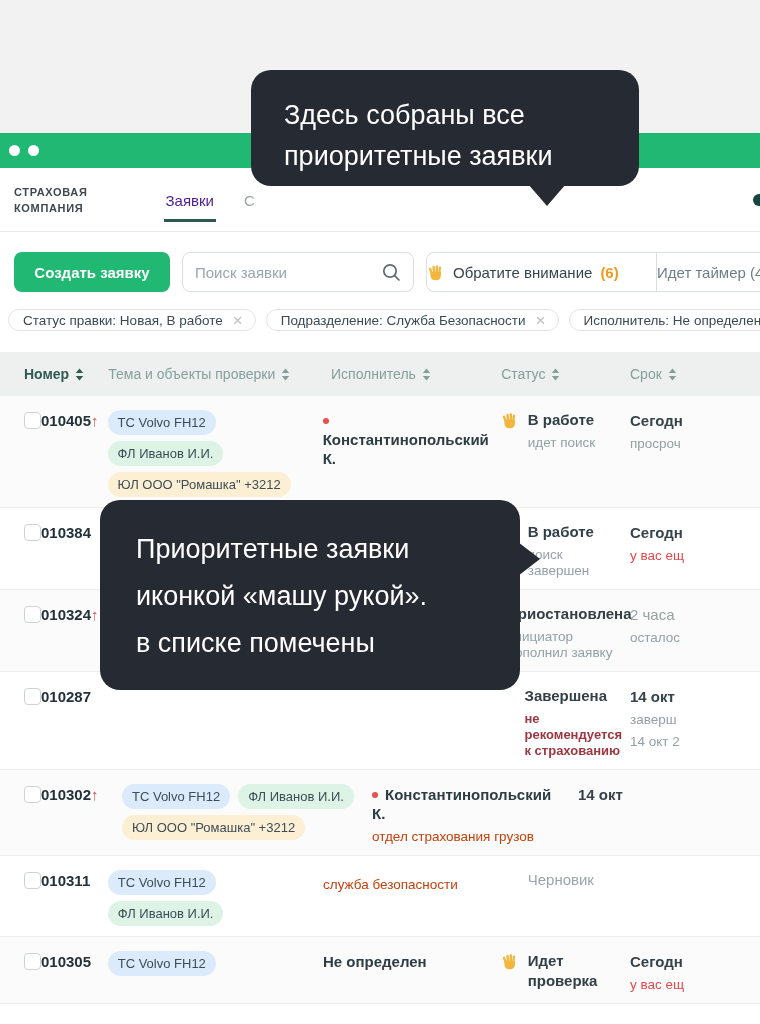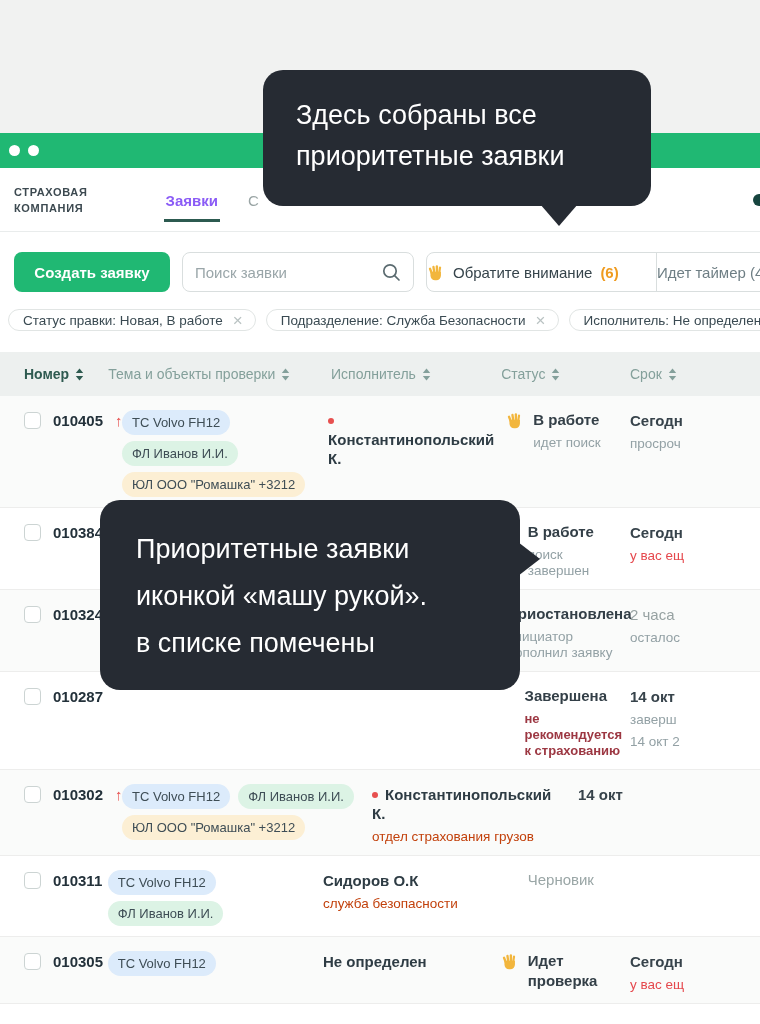--- a/index.html
+++ b/index.html
@@ -9,21 +9,21 @@
     font-family:"Liberation Sans","DejaVu Sans",sans-serif;
     background:#ffffff; color:#333f47;
   }
   
   .top-strip { height:133px; background:#f1f2f1; }
   .green-bar { height:35px; background:#20b873; display:flex; align-items:center; padding-left:9px; gap:8px; }
   .win-dot { width:11px; height:11px; border-radius:50%; background:#fff; }
   .app-header { height:64px; background:#fff; display:flex; align-items:center; padding:0 14px; border-bottom:1px solid #e9ecec; position:relative; }
   .logo { font-size:11px; font-weight:700; color:#3c4950; letter-spacing:.06em; line-height:16px; }
   .tabs { display:flex; margin-left:76px; gap:26px; align-items:center; }
-  .tab { font-size:15px; font-weight:700; color:#8b5cf6; padding:15px 2px 10px; border-bottom:3px solid transparent; cursor:pointer; }
+  .tab { font-size:15px; font-weight:400; color:#4c1d95; padding:15px 2px 10px; border-bottom:3px solid transparent; cursor:pointer; }
   .tab.active { border-bottom-color:#2c5a50; }
   .tab.partial { color:#9aa5a5; font-weight:400; }
   .header-edge-icon { position:absolute; right:-5px; top:26px; width:12px; height:12px; border-radius:50%; background:#17453f; }
   
   .toolbar { display:flex; gap:12px; padding:20px 0 4px 14px; background:#fff; }
   .btn-create { width:156px; height:40px; flex:none; background:#20b873; color:#fff; border:none; border-radius:8px; font-size:15px; font-weight:700; font-family:inherit; cursor:pointer; }
   .search { width:232px; height:40px; flex:none; border:1px solid #d9dede; border-radius:8px; display:flex; align-items:center; padding:0 12px; background:#fff; }
   .search input { border:none; outline:none; flex:1; font-size:15px; color:#333f47; font-family:inherit; background:transparent; min-width:0; }
   .search input::placeholder { color:#9aa6a9; }
   .segmented { height:40px; width:352px; flex:none; border:1px solid #d9dede; border-radius:8px; display:flex; background:#fff; overflow:hidden; }
@@ -37,21 +37,21 @@
   .chip .x { margin-left:10px; color:#b9c2c2; font-size:17px; line-height:1; }
   
   .table { margin-top:21px; }
   .thead { height:44px; background:#edf0ef; display:flex; align-items:center; padding-left:24px; }
   .th { display:flex; align-items:center; gap:6px; font-size:14px; color:#84a09b; font-weight:500; cursor:pointer; }
   .th.active { color:#2e5a50; font-weight:700; }
   .th svg { flex:none; }
   .c1 { width:98px; } .c2 { width:250px; } .c3 { width:206px;padding-left:8px; } .c4 { width:150px; } .c5 { width:130px; flex:none; }
   .row { display:flex; align-items:flex-start; padding:14px 0 10px 24px; border-bottom:1px solid #ededec; background:#fff; }
   .row.odd { background:#fafbfa; }
-  .cell-num { width:98px; display:flex; align-items:center; gap:12px; padding-top:2px; }
+  .cell-num { width:98px; display:flex; align-items:center; gap:0; padding-top:2px; }
   .checkbox { width:17px; height:17px; flex:none; border:1.5px solid #ccd4d3; border-radius:4px; background:#fff; cursor:pointer; }
   .num { font-size:15px; font-weight:700; color:#23313a; }
   .prio { color:#e7504f; font-weight:700; font-size:15px; }
   .cell-tags { width:250px; display:flex; flex-wrap:wrap; align-content:flex-start; gap:6px 8px; padding-right:12px; }
   .tag { height:25px; line-height:25px; border-radius:13px; padding:0 10px; font-size:13px; color:#3e4d55; white-space:nowrap; }
   .tag-ts { background:#dcebfb; } .tag-fl { background:#dcf3e5; } .tag-ul { background:#fcefd4; }
   .cell-exec { width:206px; padding-right:12px; padding-top:1px; }
   .exec-name { font-size:15px; font-weight:700; color:#2e3c44; line-height:19px; }
   .exec-dot { display:inline-block; width:6px; height:6px; border-radius:50%; background:#e7504f; margin-right:7px; vertical-align:2px; }
   .sub { font-size:13.5px; color:#c2410c; margin-top:6px; line-height:16px; }
@@ -63,21 +63,21 @@
   .status-note { font-size:13.5px; margin-top:5px; line-height:16px; color:#93a1a5; }
   .status-note.darkred { color:#9c3742; font-weight:700; font-size:13px; }
   .cell-term { width:130px; flex:none; padding-top:1px; }
   .term-main { font-size:15px; font-weight:700; color:#37434b; white-space:nowrap; line-height:19px; }
   .term-main.grey { color:#97a2a2; font-weight:400; }
   .term-note { font-size:13.5px; color:#93a1a5; margin-top:5px; line-height:17px; white-space:nowrap; }
   .term-note.red { color:#e5484d; }
   
   .tt { position:absolute; background:#262b33; color:#fff; z-index:60; border-radius:20px; }
   .tt-line { white-space:nowrap; }
-  .tt-top { left:263px; top:70px; width:388px; height:136px; padding:25px 0 0 33px; font-size:27px; line-height:41px; font-weight:400; }
+  .tt-top { left:251px; top:70px; width:388px; height:116px; padding:25px 0 0 33px; font-size:27px; line-height:41px; font-weight:400; }
   .tt-top .tail { position:absolute; bottom:-20px; left:277px; width:0; height:0; border-left:19px solid transparent; border-right:19px solid transparent; border-top:22px solid #262b33; }
   .tt-list { left:100px; top:500px; width:420px; height:190px; padding:26px 0 0 36px; font-size:27px; line-height:47px; }
   .tt-list .tail { position:absolute; top:42px; right:-20px; width:0; height:0; border-top:17px solid transparent; border-bottom:17px solid transparent; border-left:22px solid #262b33; }
 </style>
 </head>
 <body>
 
 <div class="top-strip"></div>
 
 <div class="green-bar">
@@ -329,21 +329,20 @@
       <div class="row">
         <div class="cell-num">
           <div class="checkbox"></div>
           <div class="num" style="display: inline;">010311</div>
         </div>
         <div class="cell-tags">
           <div class="tag tag-ts">ТС Volvo FH12</div>
           <div class="tag tag-fl">ФЛ Иванов И.И.</div>
         </div>
         <div class="cell-exec">
-          <div class="exec-name">Сидоров О.К</div>
           <div class="sub">служба безопасности</div>
         </div>
         <div class="cell-status">
           <div class="status-icon"></div>
           <div class="status-body">
             <div class="status-label grey">Черновик</div>
           </div>
         </div>
         <div class="cell-term"></div>
       </div>

